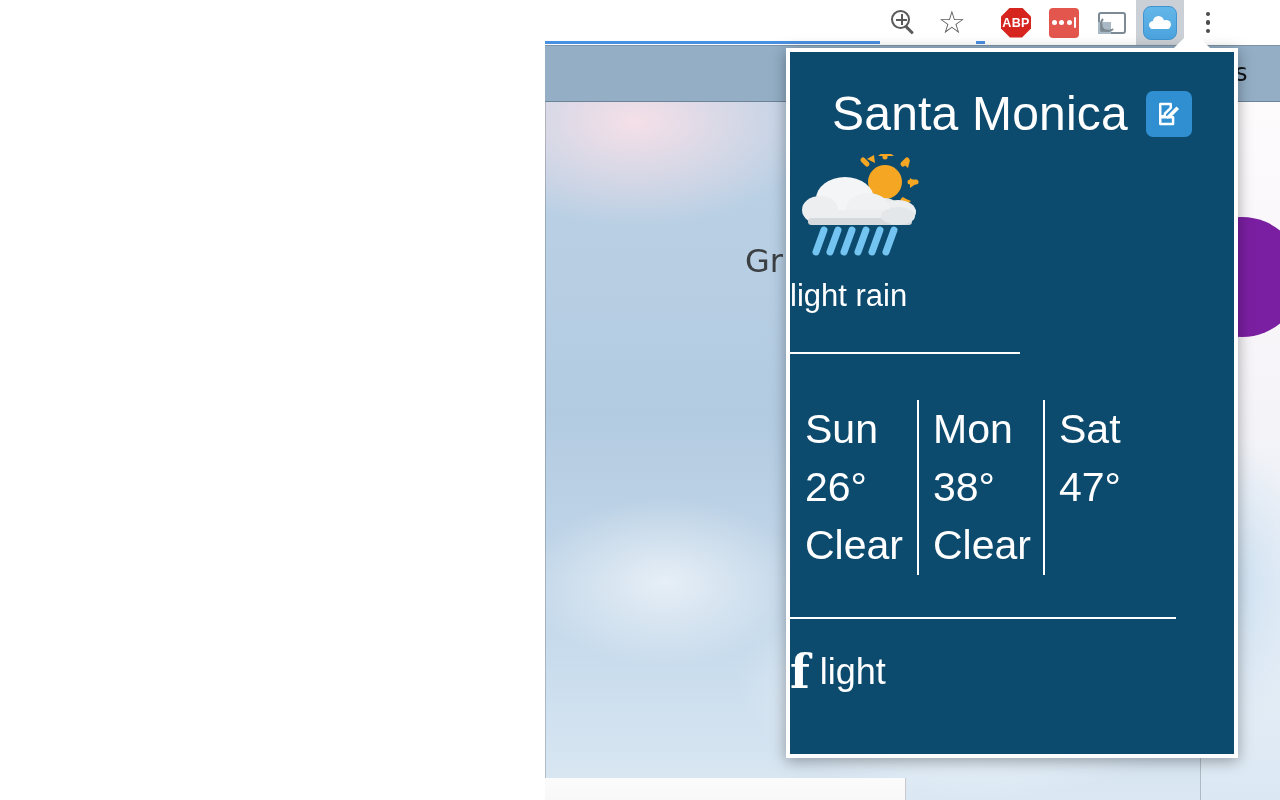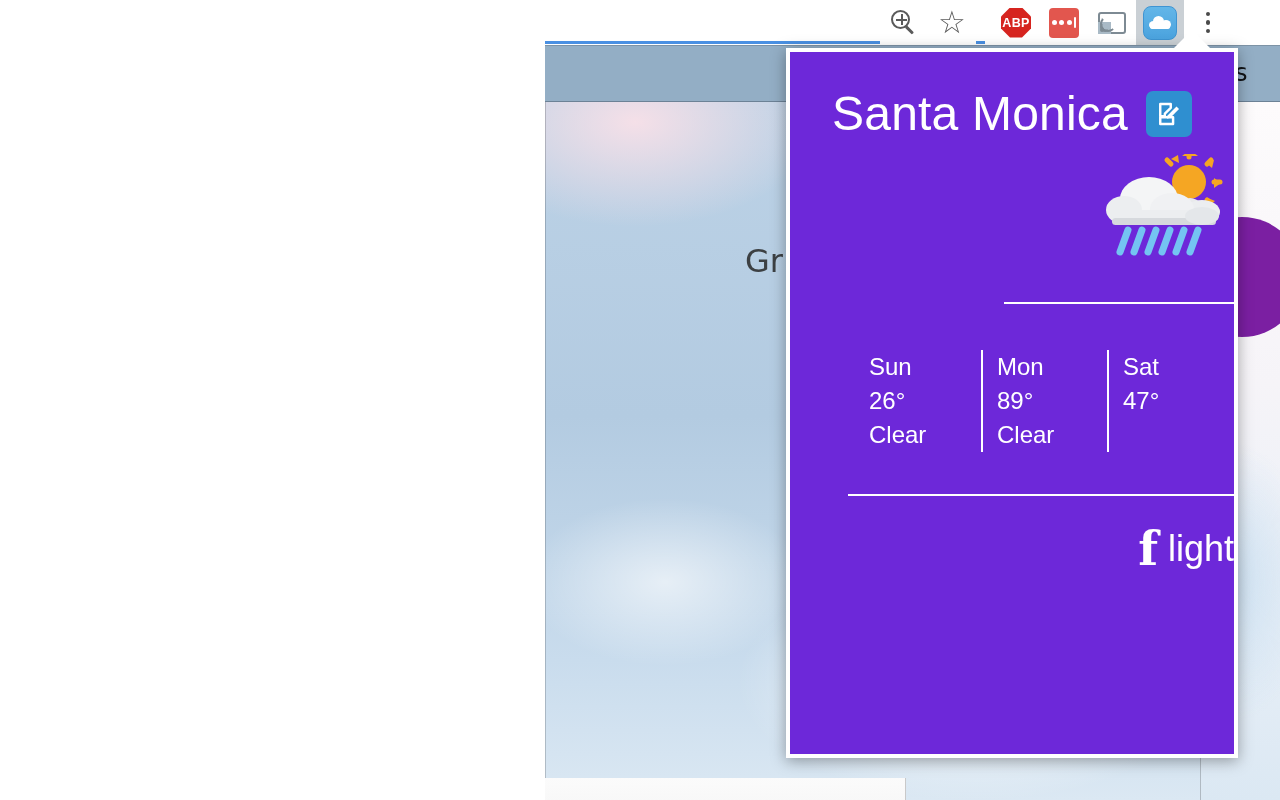--- a/index.html
+++ b/index.html
@@ -293,25 +293,25 @@
     left: 786px; top: 48px;
     width: 452px; height: 710px;
     background: #ffffff;
     padding: 4px;
     box-sizing: border-box;
     box-shadow: 0 3px 14px rgba(0,0,0,0.35);
     z-index: 15;
   }
   .popup-inner {
     width: 100%; height: 100%;
-    background: #6d28d9;
+    background: #0c4a6e;
     box-sizing: border-box;
     display: flex;
     flex-direction: column;
-    align-items: flex-end;
+    align-items: flex-start;
     color: #ffffff;
   }
 
   .wx-header {
     width: 100%;
     display: flex;
     align-items: center;
     justify-content: center;
     gap: 18px;
     margin-top: 38px;
@@ -370,21 +370,21 @@
     width: 126px;
     padding: 0 2px;
     box-sizing: border-box;
     display: flex;
     flex-direction: column;
     align-items: flex-start;
     padding-left: 14px;
   }
   .fc-day + .fc-day { border-left: 2px solid #ffffff; }
   .fc-line {
-    font-size: 24px;
+    font-size: 41px;
     font-weight: 300;
     line-height: 1.42;
     color: #ffffff;
     white-space: nowrap;
   }
 
   .rule-long {
     width: 386px;
     height: 2px;
     background: #ffffff;
@@ -542,32 +542,33 @@
             <line x1="34" y1="76" x2="26" y2="98"></line>
             <line x1="48" y1="76" x2="40" y2="98"></line>
             <line x1="62" y1="76" x2="54" y2="98"></line>
             <line x1="76" y1="76" x2="68" y2="98"></line>
             <line x1="90" y1="76" x2="82" y2="98"></line>
             <line x1="104" y1="76" x2="96" y2="98"></line>
           </g>
         </svg>
       </div>
 
+      <div class="wx-cond">light rain</div>
 
       <div class="rule-short"></div>
 
       <div class="forecast">
         <div class="fc-day">
           <div class="fc-line">Sun</div>
           <div class="fc-line">26°</div>
           <div class="fc-line">Clear</div>
         </div>
         <div class="fc-day">
           <div class="fc-line">Mon</div>
-          <div class="fc-line">89°</div>
+          <div class="fc-line">38°</div>
           <div class="fc-line">Clear</div>
         </div>
         <div class="fc-day">
           <div class="fc-line">Sat</div>
           <div class="fc-line">47°</div>
         </div>
       </div>
 
       <div class="rule-long"></div>
 

